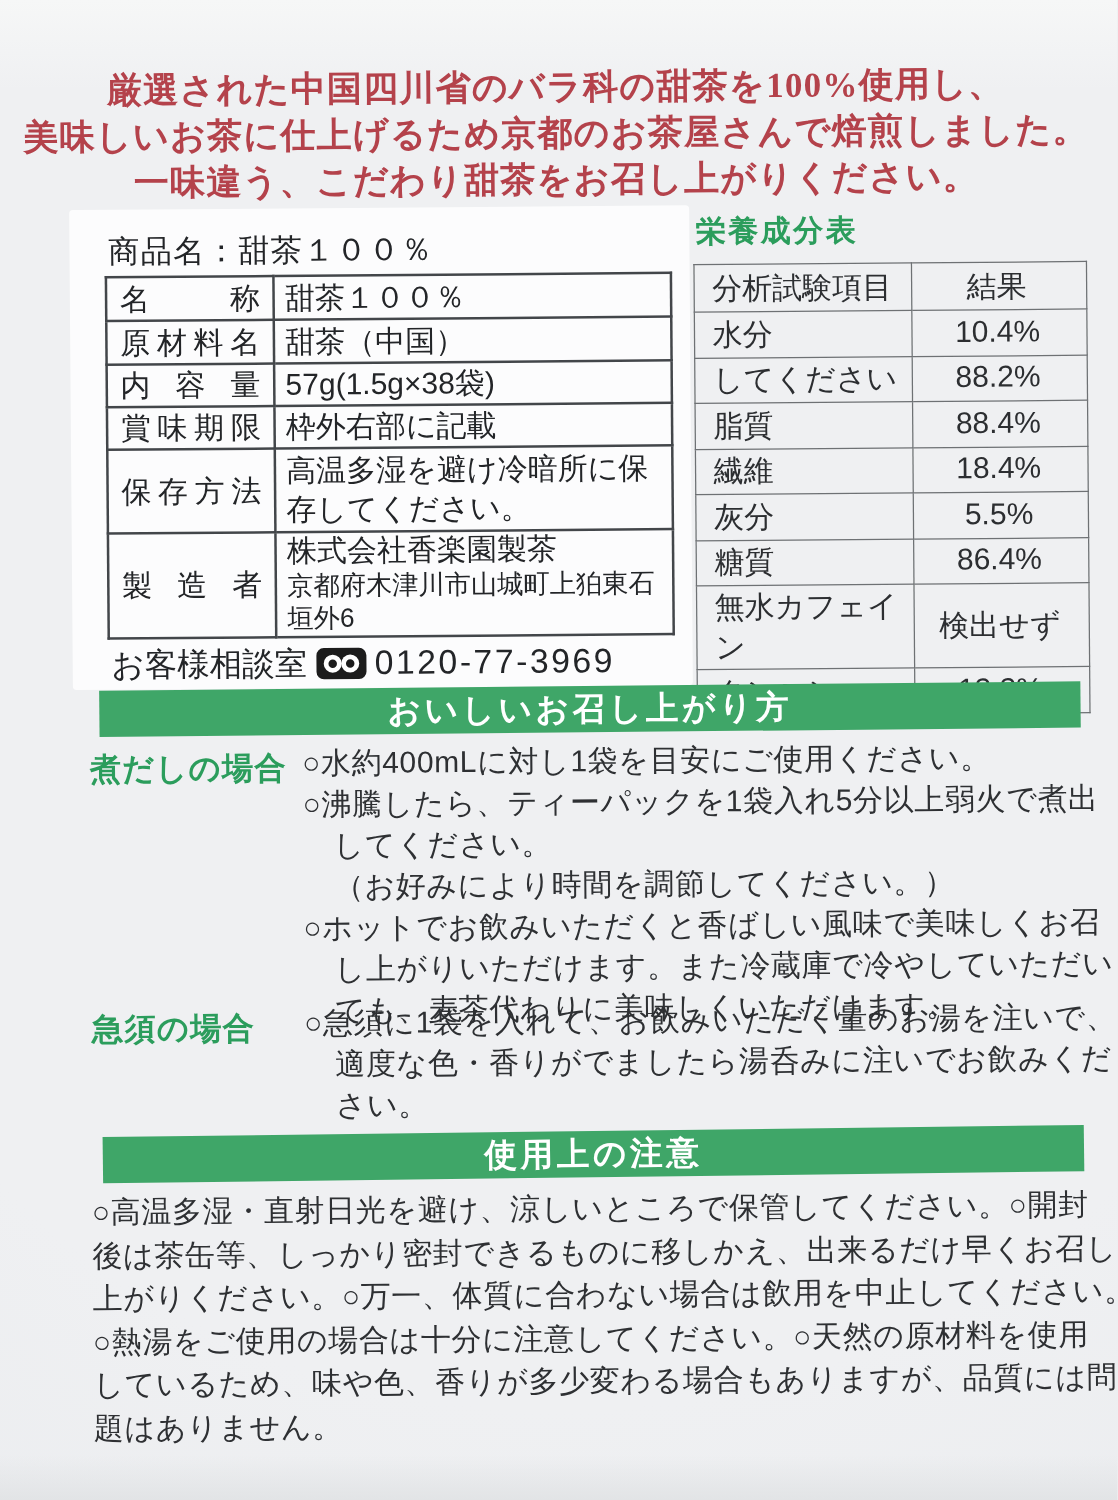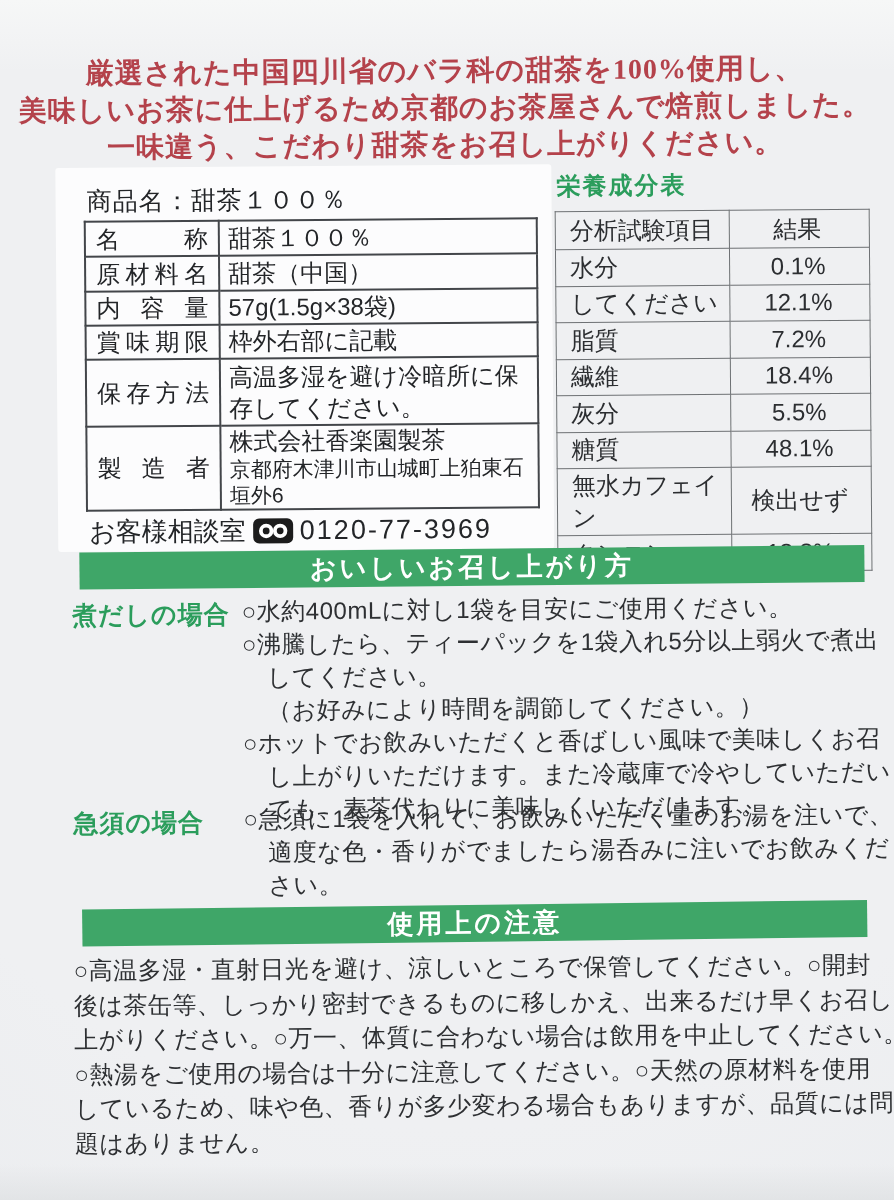--- a/index.html
+++ b/index.html
@@ -177,41 +177,41 @@
   <div class="nutrition">
     <div class="nutrition-title">栄養成分表</div>
     <table class="nutri">
       <tbody>
           <tr>
         <td class="item">分析試験項目</td>
         <td class="res">結果</td>
       </tr>
       <tr>
         <td class="item">水分</td>
-        <td class="res">0.1%</td>
+        <td class="res">10.4%</td>
       </tr>
       <tr>
         <td class="item">してください</td>
-        <td class="res">12.1%</td>
+        <td class="res">88.2%</td>
       </tr>
       <tr>
         <td class="item">脂質</td>
-        <td class="res">7.2%</td>
+        <td class="res">88.4%</td>
       </tr>
       <tr>
         <td class="item">繊維</td>
         <td class="res">18.4%</td>
       </tr>
       <tr>
         <td class="item">灰分</td>
         <td class="res">5.5%</td>
       </tr>
       <tr>
         <td class="item">糖質</td>
-        <td class="res">48.1%</td>
+        <td class="res">86.4%</td>
       </tr>
       <tr>
         <td class="item">無水カフェイン</td>
         <td class="res">検出せず</td>
       </tr>
       <tr>
         <td class="item">タンニン</td>
         <td class="res">13.3%</td>
       </tr>
     </tbody>

